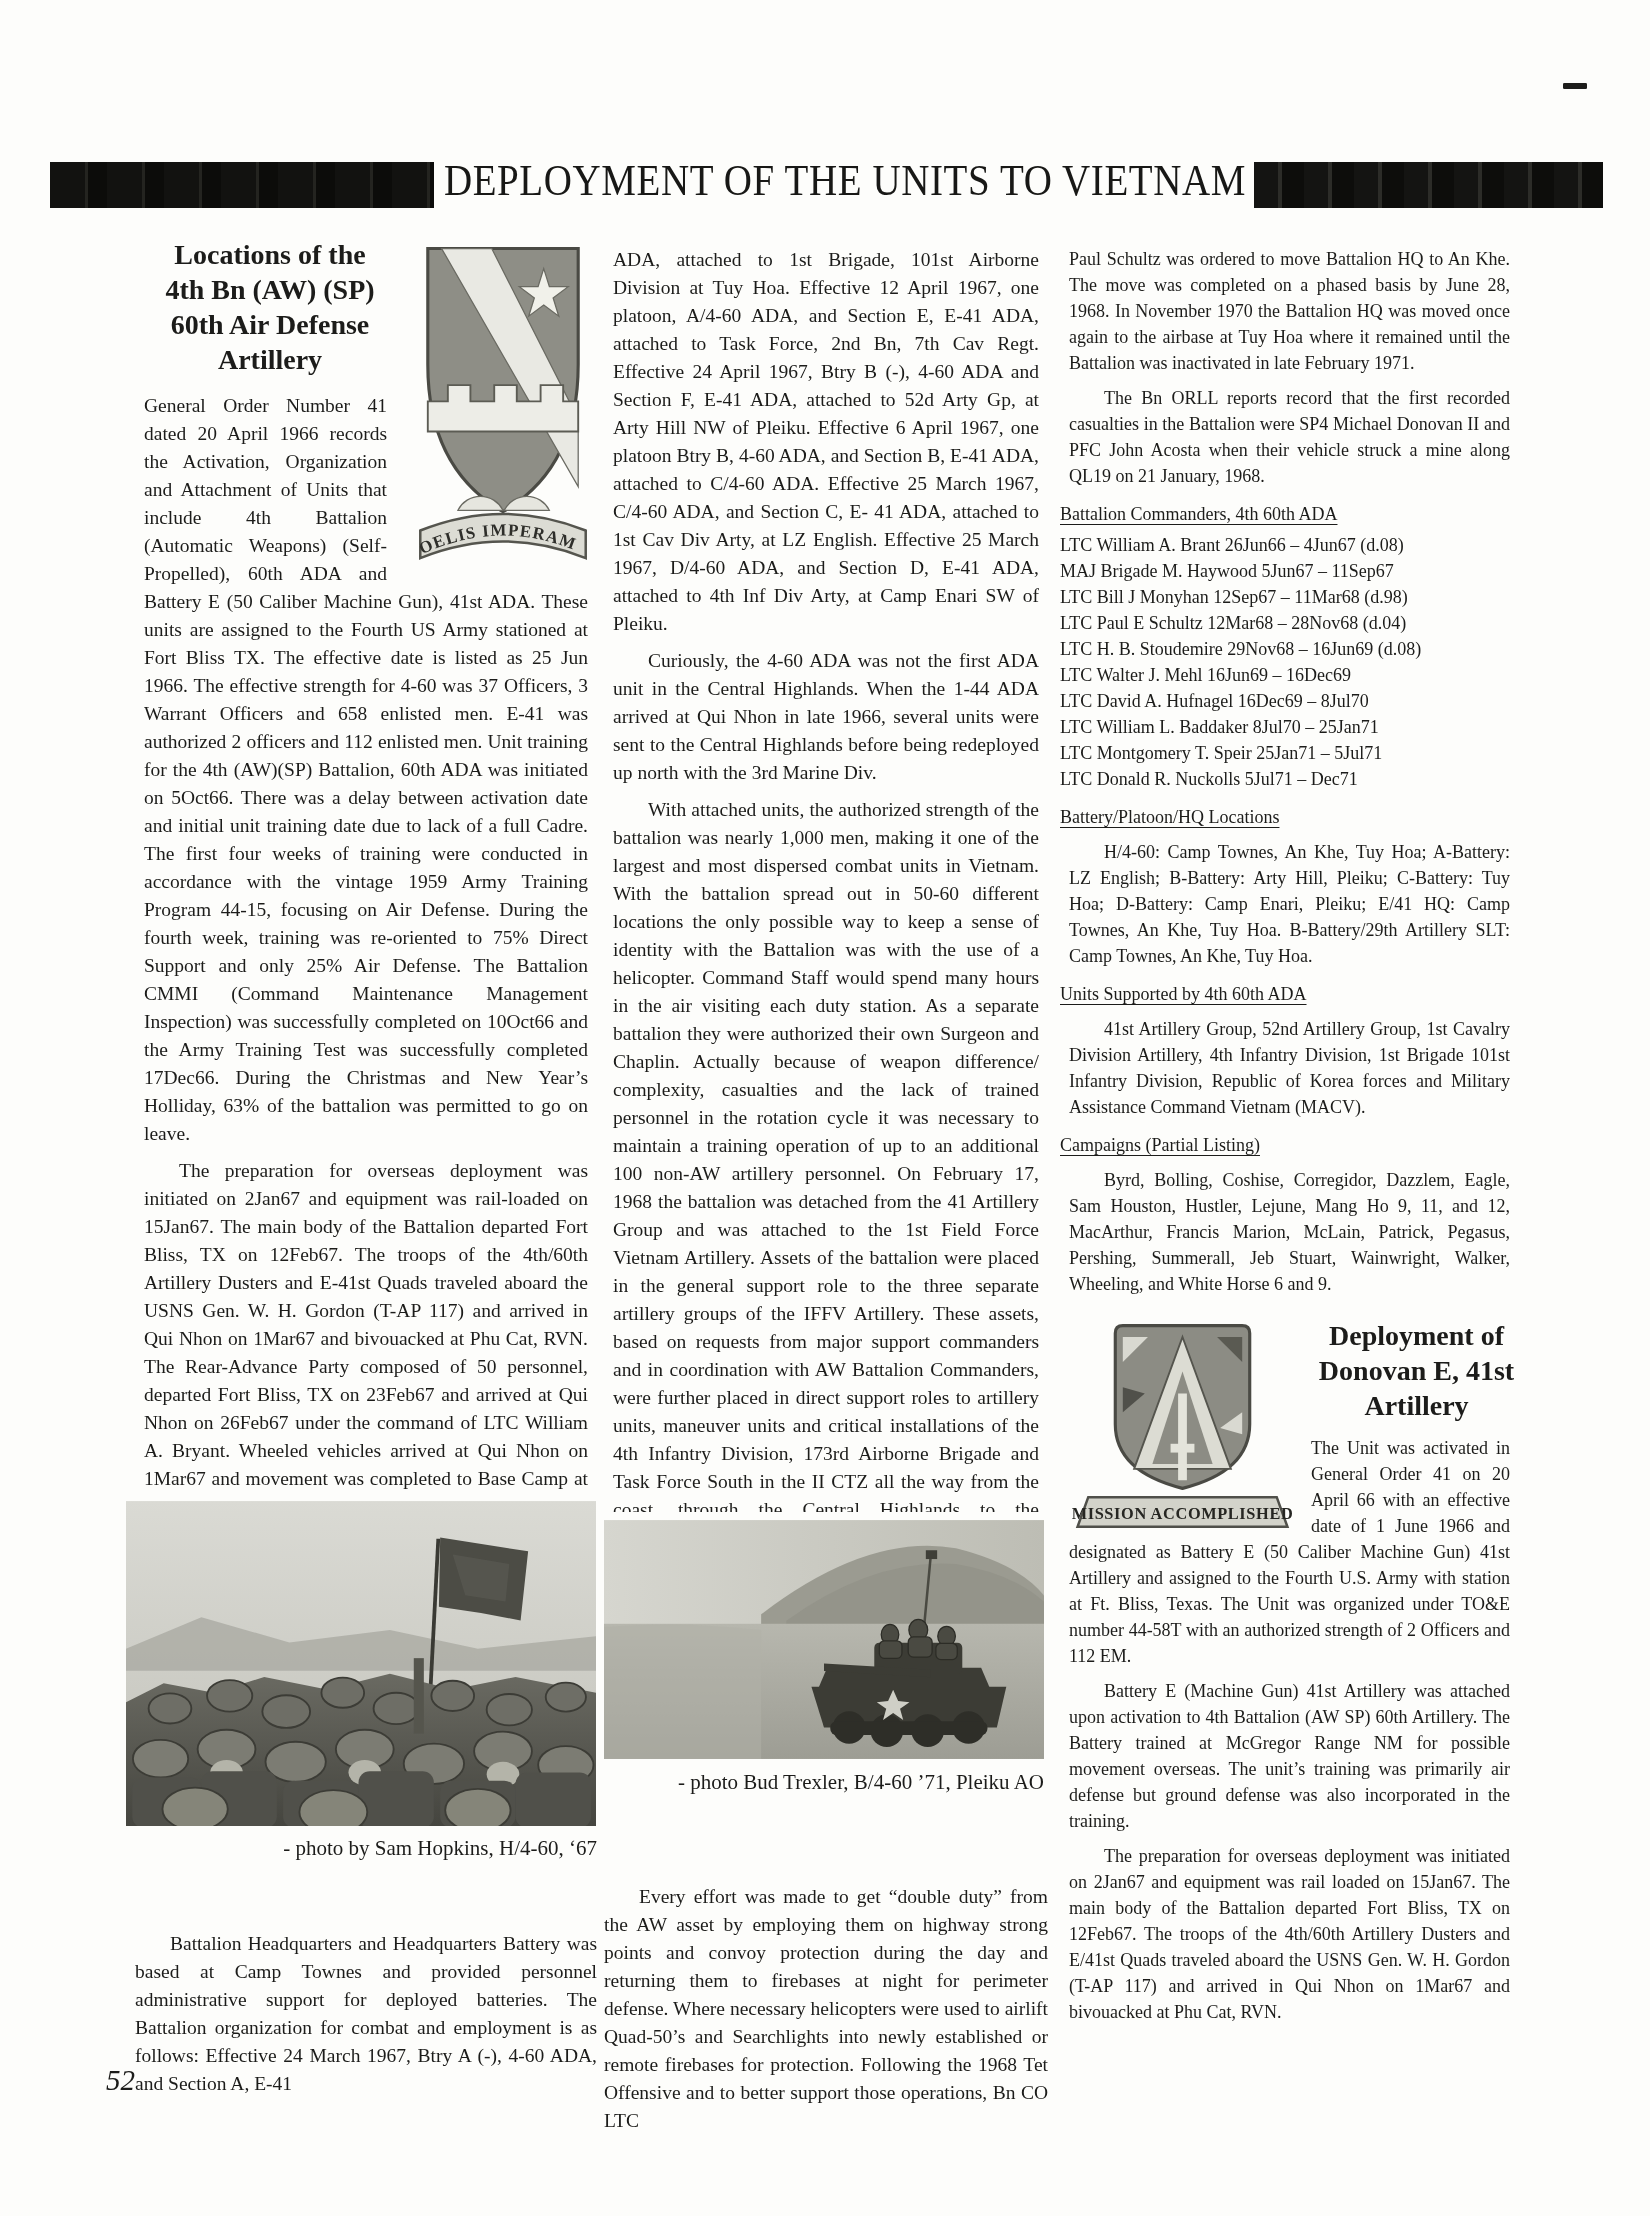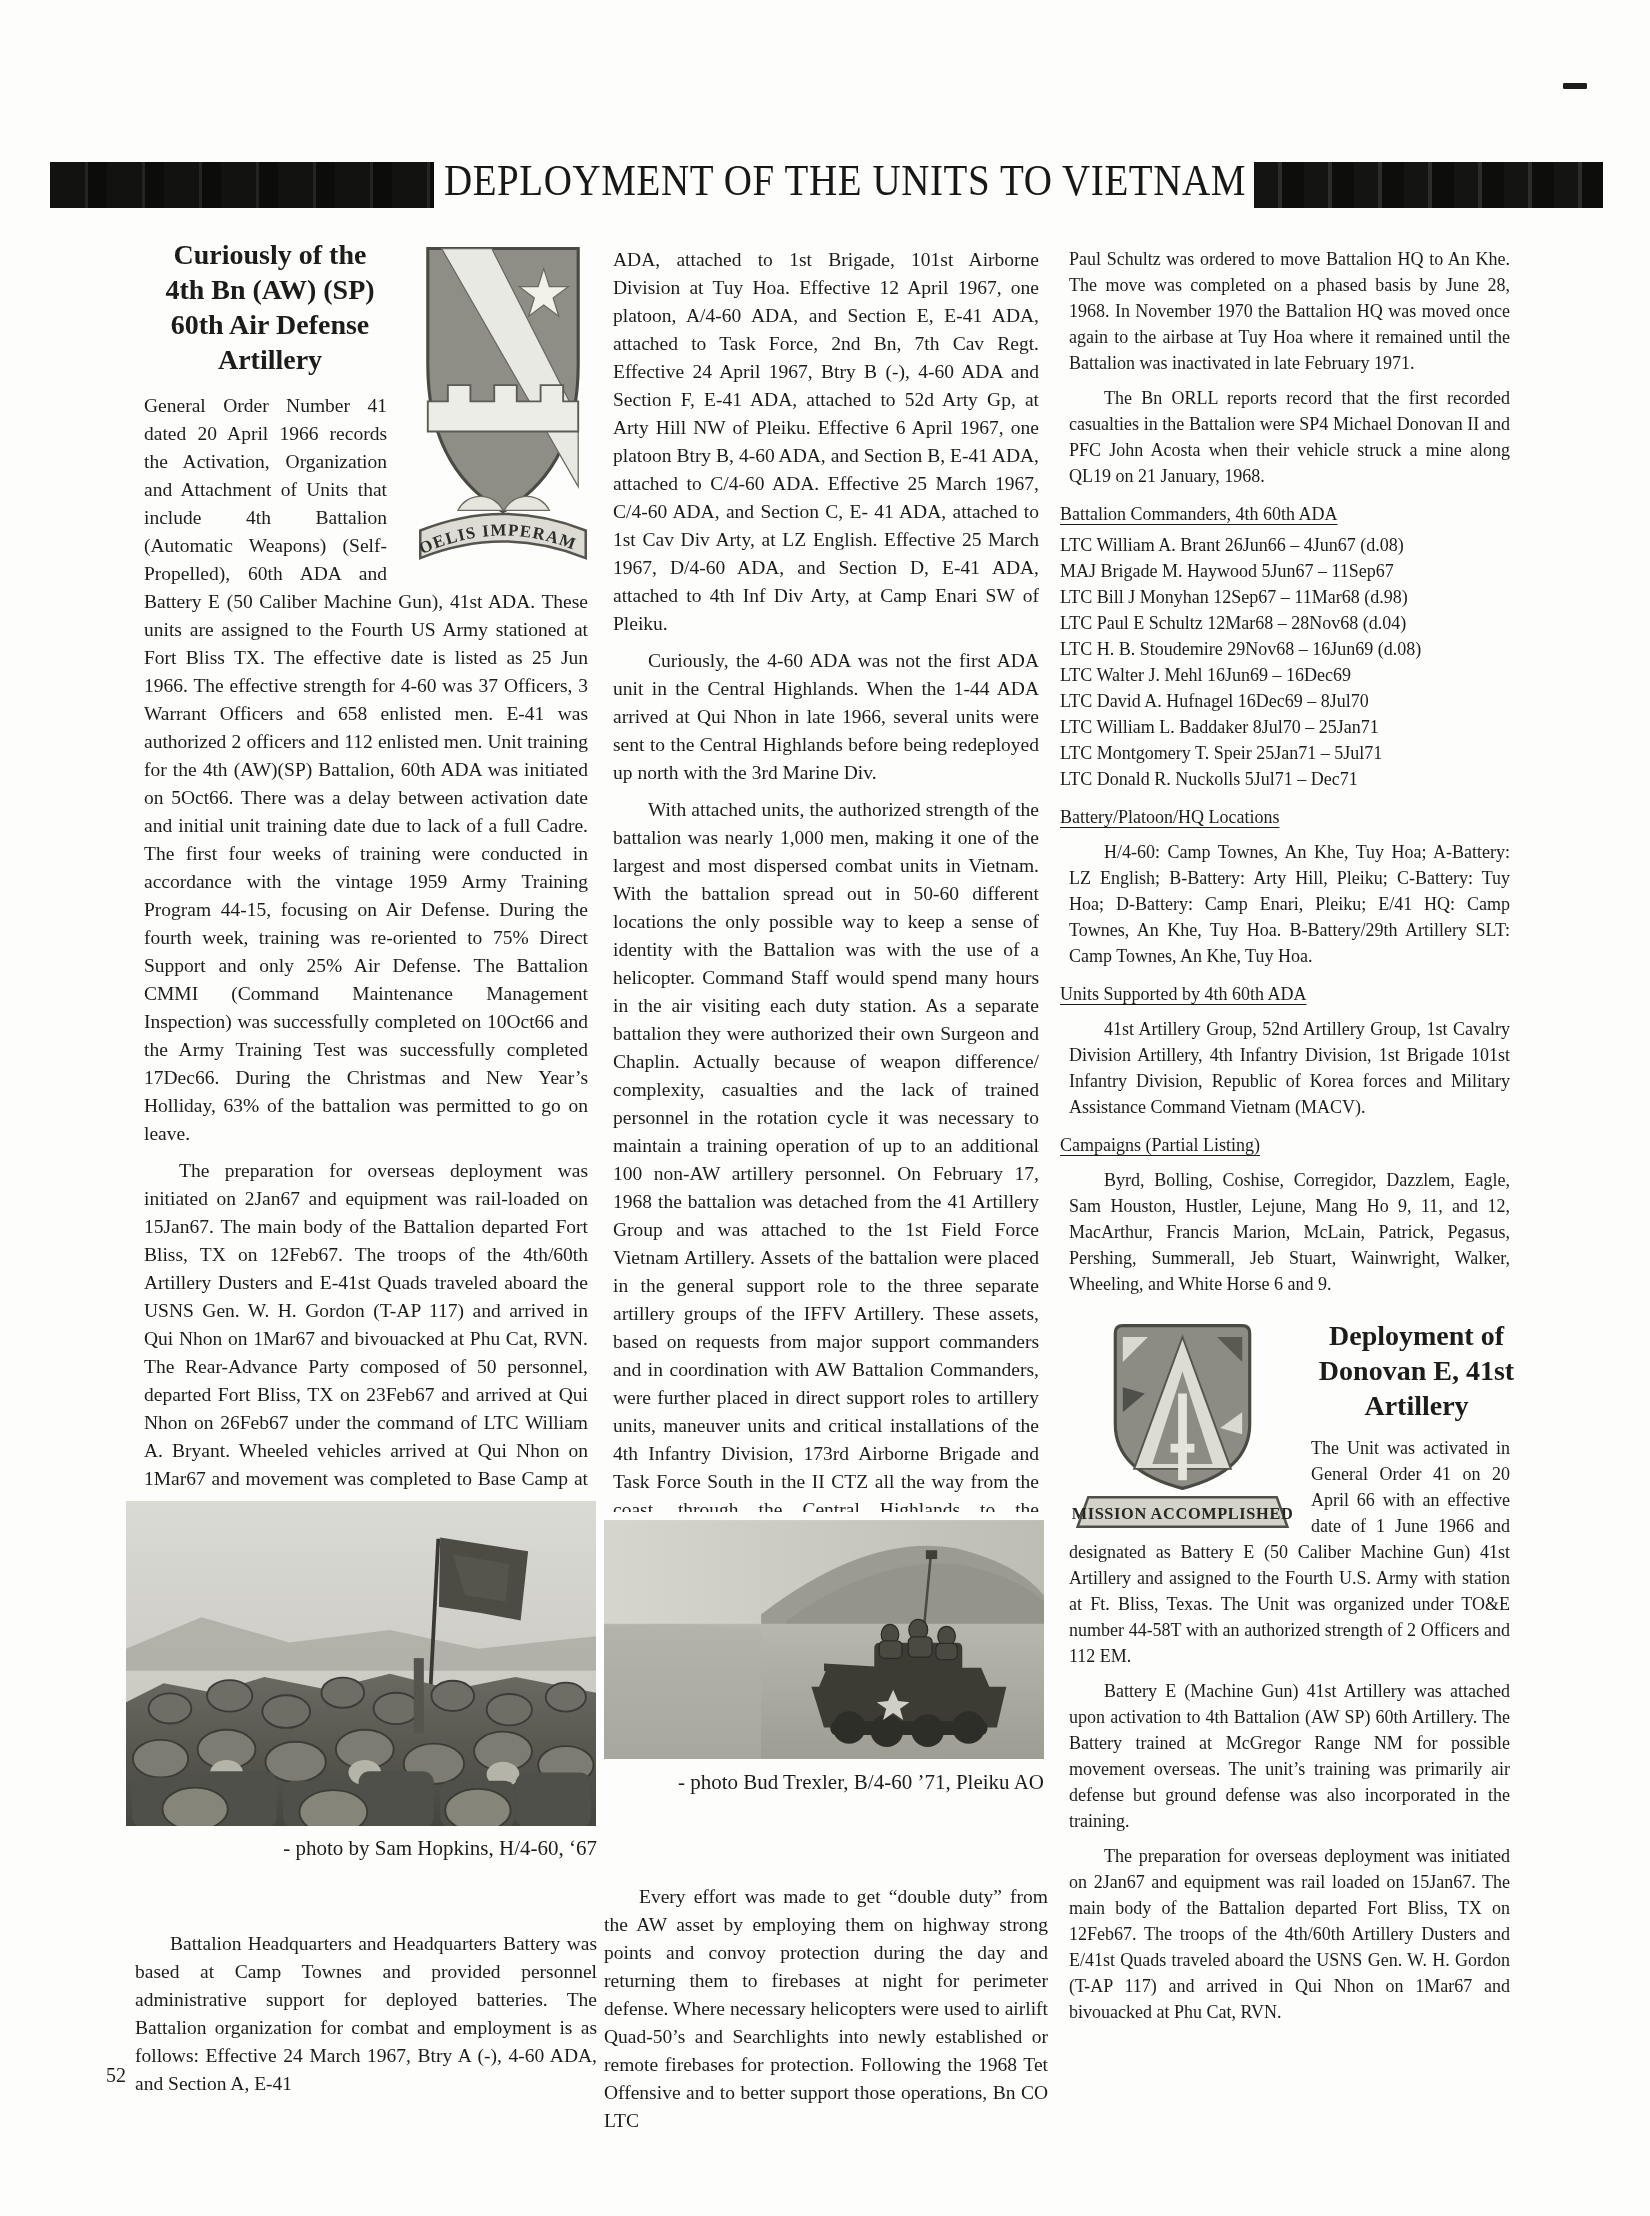--- a/index.html
+++ b/index.html
@@ -55,21 +55,21 @@
   .photo svg{display:block;}
   .caption{position:absolute;text-align:right;font-size:21px;line-height:25px;}
 
   
   .sub-article{margin-top:21.4px;}
   .crest2-box{float:left;width:251px;height:220px;}
   .art2-title{
     margin:0 0 11.3px 254px;text-align:center;font-weight:bold;
     font-size:28px;line-height:35px;
   }
-  .pgnum{position:absolute;left:106px;top:2064px;font-size:20px;}
+  .pgnum{position:absolute;left:106px;top:2064px;font-size:29px;font-style:italic;}
 </style>
 </head>
 <body>
 
 <div class="hdr-bar left"></div>
 <div class="hdr-title">DEPLOYMENT OF THE UNITS TO VIETNAM</div>
 <div class="hdr-bar right"></div>
 <div class="artifact-dash"></div>
 
 <div id="col1-upper" class="col">
@@ -83,21 +83,21 @@
       <path d="M152,436 a40,40 0 0 1 72,0 z" fill="#e6e6df" stroke="#6a6a62" stroke-width="2"></path>
       <path d="M18,468 Q150,415 282,468 L282,512 Q150,459 18,512 Z" fill="#dcdcd4" stroke="#55554e" stroke-width="4"></path>
       <path id="mottoPath1" d="M30,502 Q150,450 270,502" fill="none"></path>
       <text font-size="27" font-weight="bold" fill="#2e2e2a" letter-spacing="2">
         <textPath href="#mottoPath1" startOffset="50%" text-anchor="middle">COELIS IMPERAMUS</textPath>
       </text>
     </svg>
   </div>
 
   <h2 class="art1-title">
-    <span>Curiously of the</span><br>
+    <span>Locations of the</span><br>
     <span>4th Bn (AW) (SP)</span><br>
     <span>60th Air Defense</span><br>
     <span>Artillery</span>
   </h2>
 
   <p><span class="wrap-spacer"></span><span>General Order Number 41 dated 20 April 1966 records the Activation, Organization and Attachment of Units that include 4th Battalion (Automatic Weapons) (Self-Propelled), 60th ADA and Battery E (50 Caliber Machine Gun), 41st ADA. These units are assigned to the Fourth US Army stationed at Fort Bliss TX. The effective date is listed as 25 Jun 1966. The effective strength for 4-60 was 37 Officers, 3 Warrant Officers and 658 enlisted men. E-41 was authorized 2 officers and 112 enlisted men. Unit training for the 4th (AW)(SP) Battalion, 60th ADA was initiated on 5Oct66. There was a delay between activation date and initial unit training date due to lack of a full Cadre. The first four weeks of training were conducted in accordance with the vintage 1959 Army Training Program 44-15, focusing on Air Defense. During the fourth week, training was re-oriented to 75% Direct Support and only 25% Air Defense. The Battalion CMMI (Command Maintenance Management Inspection) was successfully completed on 10Oct66 and the Army Training Test was successfully completed 17Dec66. During the Christmas and New Year’s Holliday, 63% of the battalion was permitted to go on leave.</span></p>
   <p class="indent" style="margin-top:1.3px;">The preparation for overseas deployment was initiated on 2Jan67 and equipment was rail-loaded on 15Jan67. The main body of the Battalion departed Fort Bliss, TX on 12Feb67. The troops of the 4th/60th Artillery Dusters and E-41st Quads traveled aboard the USNS Gen. W. H. Gordon (T-AP 117) and arrived in Qui Nhon on 1Mar67 and bivouacked at Phu Cat, RVN. The Rear-Advance Party composed of 50 personnel, departed Fort Bliss, TX on 23Feb67 and arrived at Qui Nhon on 26Feb67 under the command of LTC William A. Bryant. Wheeled vehicles arrived at Qui Nhon on 1Mar67 and movement was completed to Base Camp at Phu Cat on 14Mar67. The M42A1s and M55s of this Battalion were shipped directly from depot to RVN. On 20 March 1967, processing and test firing of weapons were completed in the vicinity of Phu Cat and effective 28 April 1967 the 4th Bn, 60th Arty was attached to 41st Artillery Group.</p>
 </div>
 
 <div class="photo" style="left:126px;top:1501px;width:470px;height:325px;">

